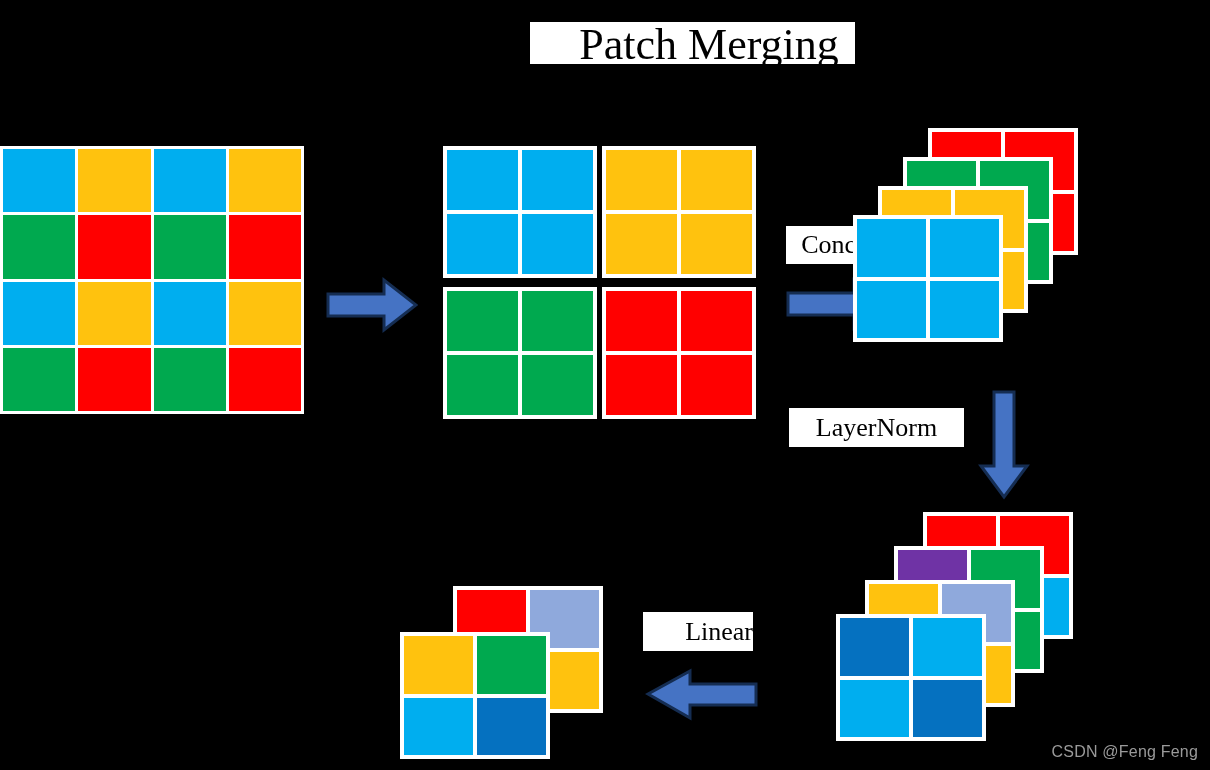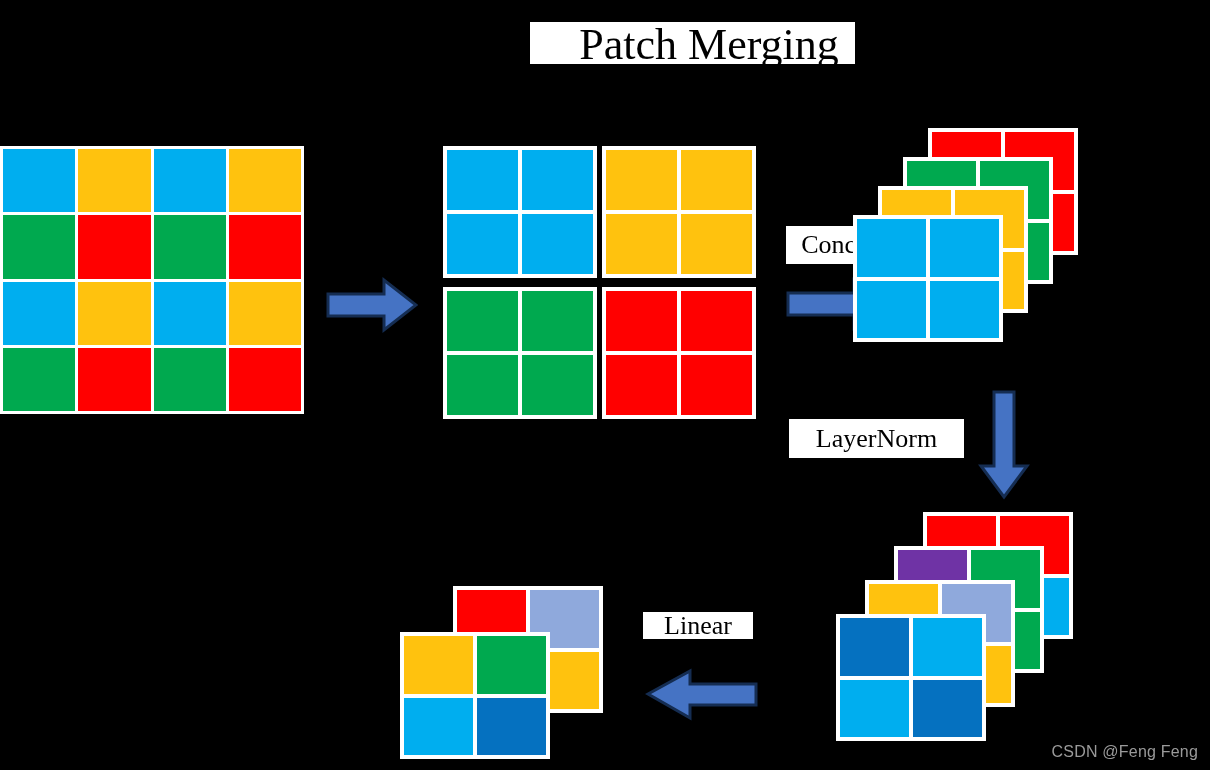--- a/index.html
+++ b/index.html
@@ -221,21 +221,21 @@
       <div class="cell" style="background: rgb(255, 194, 14);"></div>
     </div>
     <div class="stack-layer concat-layer" style="left: -75px; top: 87px; z-index: 4;">
       <div class="cell" style="background: rgb(0, 174, 239);"></div>
       <div class="cell" style="background: rgb(0, 174, 239);"></div>
       <div class="cell" style="background: rgb(0, 174, 239);"></div>
       <div class="cell" style="background: rgb(0, 174, 239);"></div>
     </div>
   </div>
 
-<div class="label-box" style="left:789px; top:419px; width:175px; height:39px; font-size:26px;">
+<div class="label-box" style="left:789px; top:408px; width:175px; height:39px; font-size:26px;">
   <span>LayerNorm</span>
 </div>
 <div class="arrow" style="left:978px; top:390px; width:52px; height:110px;">
   <svg width="52" height="110" viewBox="0 0 52 110">
     <polygon points="16,2 36,2 36,76 49,76 26,107 3,76 16,76" fill="#4573c4" stroke="#152d52" stroke-width="3" stroke-linejoin="miter"></polygon>
   </svg>
 </div>
 
 <div id="layernorm-stack" style="position: absolute; left: 923px; top: 512px; width: 237px; height: 229px;">
     <div class="stack-layer ln-layer" style="left: 0px; top: 0px; z-index: 1;">
@@ -257,21 +257,21 @@
       <div class="cell" style="background: rgb(255, 194, 14);"></div>
     </div>
     <div class="stack-layer ln-layer" style="left: -87px; top: 102px; z-index: 4;">
       <div class="cell" style="background: rgb(5, 113, 192);"></div>
       <div class="cell" style="background: rgb(0, 174, 239);"></div>
       <div class="cell" style="background: rgb(0, 174, 239);"></div>
       <div class="cell" style="background: rgb(5, 113, 192);"></div>
     </div>
   </div>
 
-<div class="label-box" style="left:643px; top:612px; width:110px; height:27px; font-size:26px;">
+<div class="label-box" style="left:643px; top:612px; width:110px; height:39px; font-size:26px;justify-content:flex-end;">
   <span>Linear</span>
 </div>
 <div class="arrow" style="left:645px; top:668px; width:113px; height:53px;">
   <svg width="113" height="53" viewBox="0 0 113 53">
     <polygon points="111,16 45,16 45,3 3,26 45,50 45,37 111,37" fill="#4573c4" stroke="#152d52" stroke-width="3" stroke-linejoin="miter"></polygon>
   </svg>
 </div>
 
 <div id="linear-stack" style="position: absolute; left: 453px; top: 586px; width: 203px; height: 173px;">
     <div class="stack-layer lin-layer" style="left: 0px; top: 0px; z-index: 1;">

